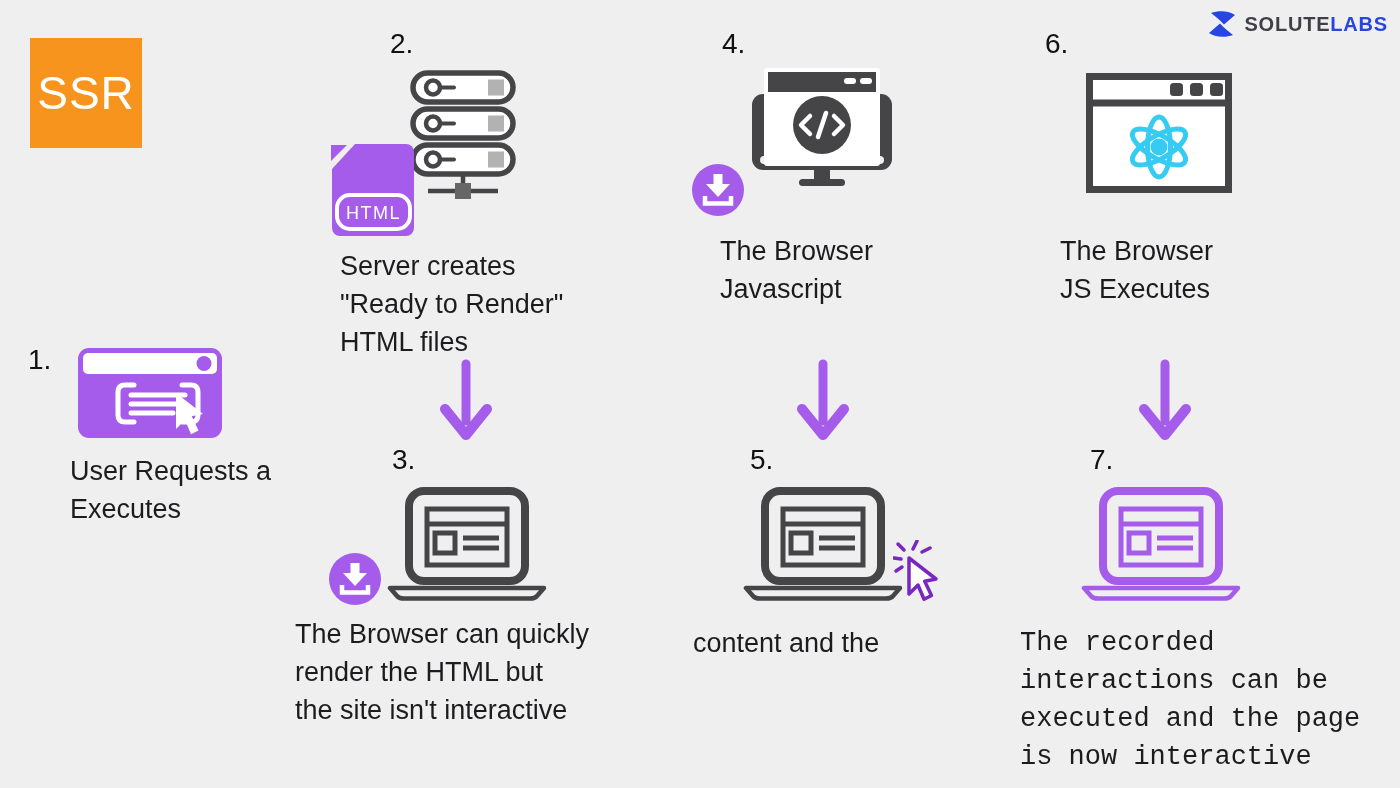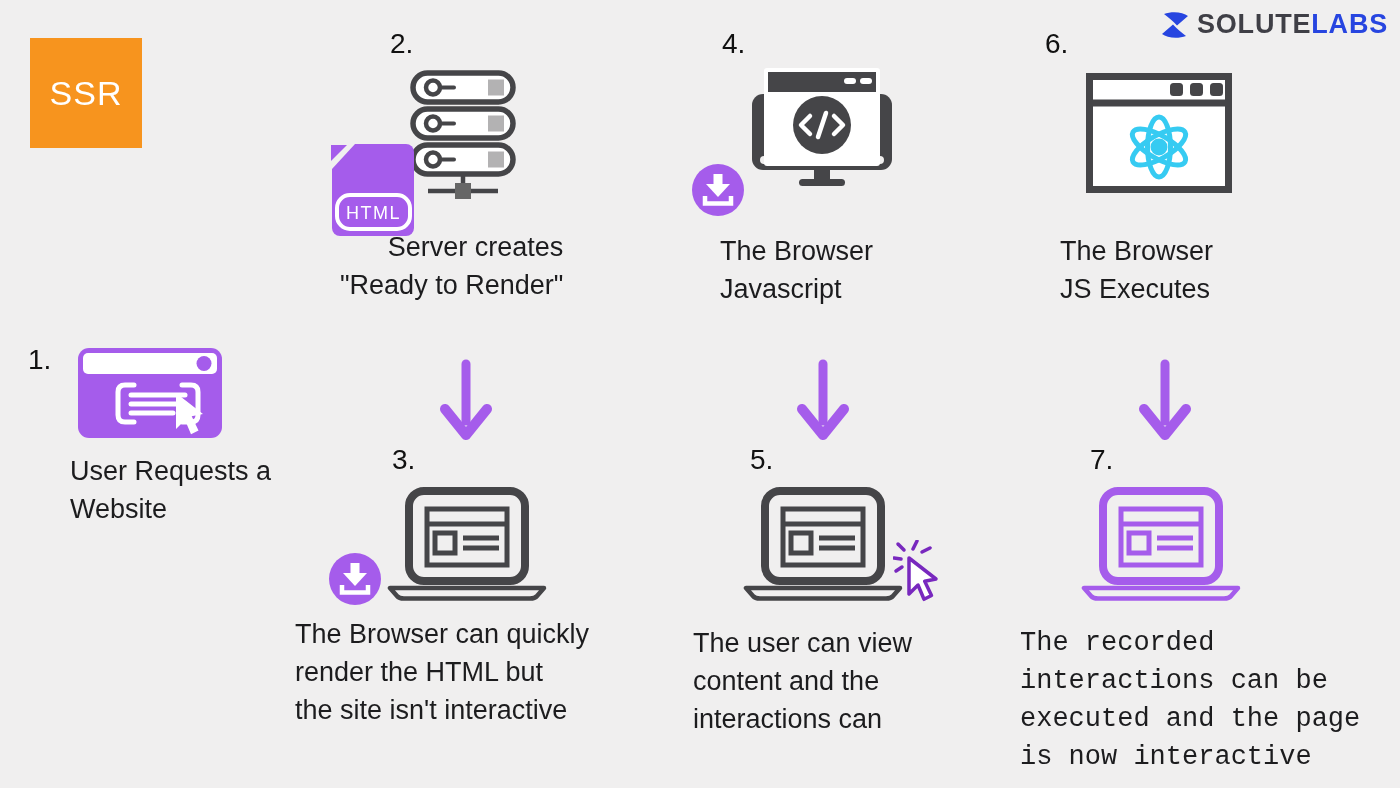--- a/index.html
+++ b/index.html
@@ -7,26 +7,26 @@
     width:1400px;height:788px;
     background:#F0EFEF;
     font-family:"Liberation Sans","DejaVu Sans",sans-serif;
     position:relative;overflow:hidden;
     color:#1C1C1E;
   }
   .abs{position:absolute;}
   .badge{
     position:absolute;left:30px;top:38px;width:112px;height:110px;
     background:#F7941E;color:#fff;display:flex;align-items:center;justify-content:center;
-    font-size:34px;font-weight:400;letter-spacing:1px;
+    font-size:46px;font-weight:400;letter-spacing:1px;
   }
   .logo{
     position:absolute;top:9px;right:12px;display:flex;align-items:center;gap:7px;
   }
-  .logo-text{font-size:27px;font-weight:700;letter-spacing:0.8px;}
+  .logo-text{font-size:20px;font-weight:700;letter-spacing:0.8px;}
   .logo-t1{color:#3F3F46;}
   .logo-t2{color:#2745E0;}
   .num{
     position:absolute;font-size:28px;font-weight:500;color:#111;
   }
   .caption{
     position:absolute;font-size:27px;line-height:38px;font-weight:500;color:#1C1C1E;
     white-space:nowrap;
   }
 </style>
@@ -54,21 +54,21 @@
     <path d="M56 37 H47 Q40 37 40 44 V67 Q40 74 47 74 H56" fill="none" stroke="#FFFFFF" stroke-width="5" stroke-linecap="round"></path>
     <path d="M104 37 H113 Q120 37 120 44 V67 Q120 74 113 74 H104" fill="none" stroke="#FFFFFF" stroke-width="5" stroke-linecap="round"></path>
     <line x1="53" y1="47" x2="107" y2="47" stroke="#FFFFFF" stroke-width="5" stroke-linecap="round"></line>
     <line x1="53" y1="56" x2="107" y2="56" stroke="#FFFFFF" stroke-width="5" stroke-linecap="round"></line>
     <line x1="53" y1="65" x2="95" y2="65" stroke="#FFFFFF" stroke-width="5" stroke-linecap="round"></line>
     <polygon points="98,45 125,66 113.7,68.3 120.5,82.5 113,86.3 107,72 98,81" fill="#FFFFFF"></polygon>
   </svg>
 
   <div class="caption" style="left:70px;top:452px;">
     <div>User Requests a</div>
-    <div>Website</div>
+    <div>Executes</div>
   </div>
 
   <span class="num" style="left:390px;top:28px;">2.</span>
 
   <svg class="abs" style="left:408px;top:70px;" width="112" height="132" viewBox="0 0 112 132">
     <g stroke="#454548" fill="#FFFFFF">
       <rect x="5" y="3" width="100" height="29" rx="14.5" stroke-width="5.5"></rect>
       <rect x="5" y="39" width="100" height="29" rx="14.5" stroke-width="5.5"></rect>
       <rect x="5" y="75" width="100" height="29" rx="14.5" stroke-width="5.5"></rect>
     </g>
@@ -92,23 +92,24 @@
     <rect x="47" y="113" width="16" height="16" fill="#666666"></rect>
   </svg>
 
   <svg class="abs" style="left:330px;top:144px;" width="86" height="92" viewBox="0 0 86 92">
     <path d="M25 0 H76 a8 8 0 0 1 8 8 V84 a8 8 0 0 1 -8 8 H10 a8 8 0 0 1 -8 -8 V25 Z" fill="#A55CEB"></path>
     <polygon points="1,1 17,1 1,17" fill="#A55CEB"></polygon>
     <rect x="7" y="51" width="73" height="34" rx="13" fill="#A55CEB" stroke="#FFFFFF" stroke-width="4"></rect>
     <text x="43.5" y="74.5" text-anchor="middle" fill="#FFFFFF" font-size="18" letter-spacing="1.5" font-family="Liberation Sans, DejaVu Sans, sans-serif">HTML</text>
   </svg>
 
-  <div class="caption" style="left:340px;top:228px;text-align:right;">
+  <div class="caption" style="left:340px;top:247px;">
     <div>Server creates</div>
     <div>"Ready to Render"</div>
+    <div>HTML files</div>
   </div>
 
   <svg class="abs" style="left:438px;top:359px;" width="56" height="86" viewBox="0 0 56 86">
     <line x1="28" y1="5" x2="28" y2="62" stroke="#A55CEB" stroke-width="9" stroke-linecap="round"></line>
     <polyline points="7,50 28,76 49,50" fill="none" stroke="#A55CEB" stroke-width="10" stroke-linecap="round" stroke-linejoin="round"></polyline>
   </svg>
 
   <span class="num" style="left:392px;top:444px;">3.</span>
 
   <svg class="abs" style="left:387px;top:487px;" width="160" height="114" viewBox="0 0 160 114">
@@ -186,23 +187,21 @@
       <line x1="20" y1="9" x2="24" y2="1"></line>
       <line x1="11" y1="10" x2="5" y2="4"></line>
       <line x1="29" y1="12" x2="37" y2="8"></line>
       <line x1="8" y1="19" x2="1" y2="18"></line>
       <line x1="9" y1="27" x2="3" y2="31"></line>
     </g>
     <polygon points="16,18 43,39 31.7,41.3 38.5,55.5 31,59.3 25,45 16,54" fill="#FFFFFF" stroke="#7828BE" stroke-width="3.5" stroke-linejoin="round"></polygon>
   </svg>
 
   <div class="caption" style="left:693px;top:624px;">
-    <div>The user can view</div>
     <div>content and the</div>
-    <div>interactions can</div>
   </div>
 
   <span class="num" style="left:1045px;top:28px;">6.</span>
 
   <svg class="abs" style="left:1086px;top:73px;" width="146" height="120" viewBox="0 0 146 120">
     <rect x="3.5" y="3.5" width="139" height="113" fill="#FFFFFF" stroke="#454548" stroke-width="7"></rect>
     <line x1="3" y1="30" x2="143" y2="30" stroke="#454548" stroke-width="7"></line>
     <rect x="84" y="10" width="13" height="13" rx="3.5" fill="#454548"></rect>
     <rect x="104" y="10" width="13" height="13" rx="3.5" fill="#454548"></rect>
     <rect x="124" y="10" width="13" height="13" rx="3.5" fill="#454548"></rect>

